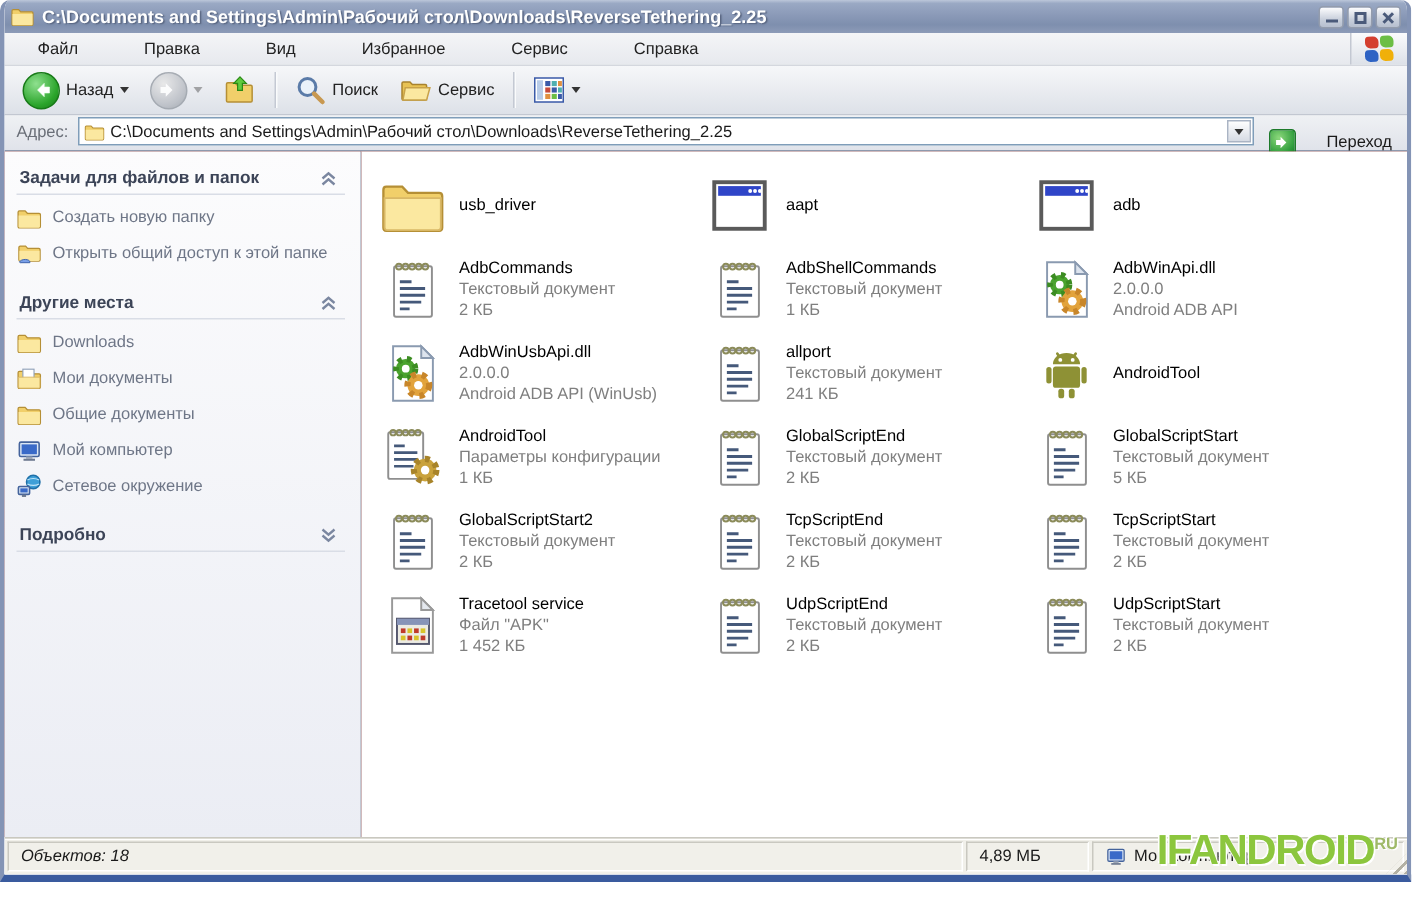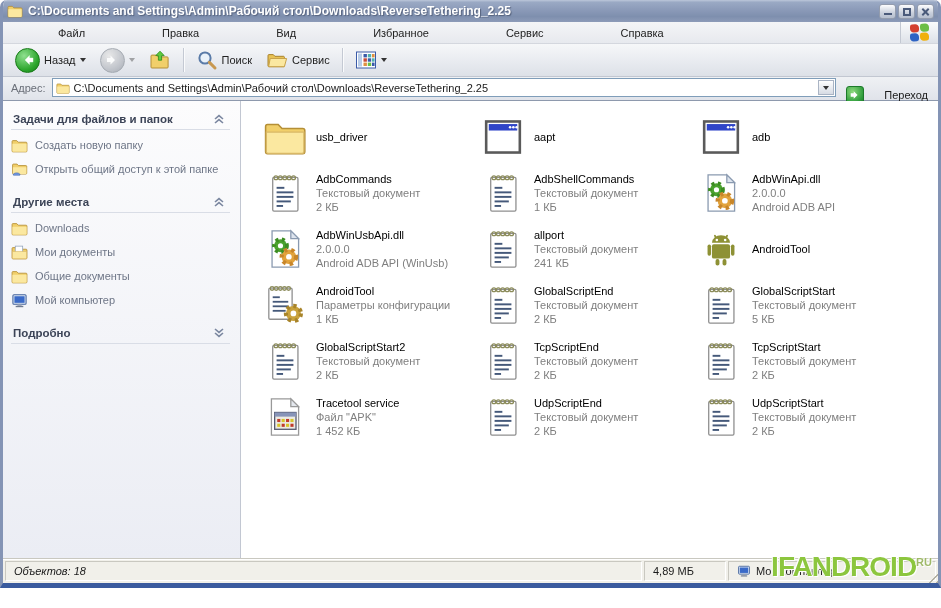--- a/index.html
+++ b/index.html
@@ -15,21 +15,21 @@
   .winbtns { display:flex; gap:2px; }
   .wbtn { width:17px; height:15px; border-radius:3px; border:1px solid #939cad; position:relative;
     background:linear-gradient(#fdfdfe,#c9d0dc 60%, #b6bfcf); }
   .wbtn .bar { position:absolute; left:4px; bottom:3px; width:8px; height:2px; background:#4a5a7a; }
   .wbtn .box { position:absolute; left:4px; top:3px; width:8px; height:8px; border:2px solid #4a5a7a; }
   .wbtn .x1,.wbtn .x2 { position:absolute; left:3px; top:6px; width:9px; height:2px; background:#4a5a7a; }
   .wbtn .x1 { transform:rotate(45deg);} .wbtn .x2 { transform:rotate(-45deg);}
   
   .menubar { height:22px; flex:none; display:flex; align-items:stretch; background:linear-gradient(#f4f5f7,#e7e9ee);
     border-bottom:1px solid #d4d7de; }
-  .menu-item { display:flex; align-items:center; padding:0 22px; color:#222; cursor:default;margin-left:33px; }
+  .menu-item { display:flex; align-items:center; padding:0 22px; color:#222; cursor:default; }
   .logo-block { margin-left:auto; width:38px; display:flex; align-items:center; justify-content:center;
     border-left:1px solid #c3c8d2; background:linear-gradient(#fafbfc,#dde1e8); }
   .xplogo { width:19px; height:17px; display:grid; grid-template-columns:9px 9px; grid-template-rows:8px 8px; gap:1px; transform:skewY(-4deg);}
   .xplogo i { border-radius:2px 4px 2px 4px; }
   .xplogo i:nth-child(1){background:#d43f2f;} .xplogo i:nth-child(2){background:#6cbe45;}
   .xplogo i:nth-child(3){background:#2e63c4;} .xplogo i:nth-child(4){background:#f0b00a;}
   
   .toolbar { height:33px; flex:none; display:flex; align-items:center; gap:2px; padding:0 6px;
     background:linear-gradient(#f6f7f9,#dde1e8); border-bottom:1px solid #c2c7d1; }
   .tbtn { display:flex; align-items:center; gap:4px; padding:2px 5px; border:1px solid transparent; border-radius:3px; }
@@ -57,21 +57,21 @@
   .section { margin-bottom:16px; }
   .sec-head { display:flex; align-items:center; justify-content:space-between; padding:2px 4px 4px 2px;
     border-bottom:1px solid #d9dde6; margin-bottom:7px; }
   .sec-title { font-weight:bold; color:#3c4457; font-size:11.5px; }
   .chev { width:14px; height:12px; flex:none; }
   .s-item { display:flex; align-items:flex-start; gap:7px; margin:7px 0; color:#6e7687; }
   .si { width:17px; height:17px; flex:none; }
   .s-label { line-height:14px; padding-top:1px; }
   
   .filearea { flex:1; position:relative; overflow:hidden; background:#fff; }
-  .files { position:absolute; left:20px; top:8px; display:grid; grid-template-columns:repeat(3,218px); grid-auto-rows:56px; }
+  .files { position:absolute; left:10px; top:8px; display:grid; grid-template-columns:repeat(3,218px); grid-auto-rows:56px; }
   .tile { display:flex; align-items:center; gap:9px; padding:2px; }
   .ti { width:44px; height:44px; flex:none; }
   .meta { display:flex; flex-direction:column; justify-content:center; line-height:14px; min-width:0; }
   .fname { color:#000; white-space:nowrap; }
   .fsub { color:#7f7f7f; white-space:nowrap; }
   
   .statusbar { height:25px; flex:none; display:flex; align-items:stretch; background:#f1f0ea;
     border-top:1px solid #c9c8c0; box-shadow:inset 0 1px 0 #fff; padding:2px 2px; gap:2px; position:relative; }
   .scell { display:flex; align-items:center; padding:0 8px; border:1px solid; border-color:#c9c8c0 #fff #fff #c9c8c0; gap:5px; }
   .scell.c1 { flex:1;font-style:italic; } .scell.c2 { width:82px; } .scell.c3 { width:208px; }
@@ -397,20 +397,26 @@
               <use href="#s-folder16"></use>
             </svg>
           <span class="s-label">Общие документы</span>
         </div>
         <div class="s-item">
           <svg class="si">
               <use href="#s-computer16"></use>
             </svg>
           <span class="s-label">Мой компьютер</span>
         </div>
+        <div class="s-item">
+          <svg class="si">
+              <use href="#s-network16"></use>
+            </svg>
+          <span class="s-label">Сетевое окружение</span>
+        </div>
       </div>
 
       <div class="section">
         <div class="sec-head">
           <span class="sec-title">Подробно</span>
           <svg class="chev">
               <use href="#s-chev-dn"></use>
             </svg>
         </div>
       </div>

